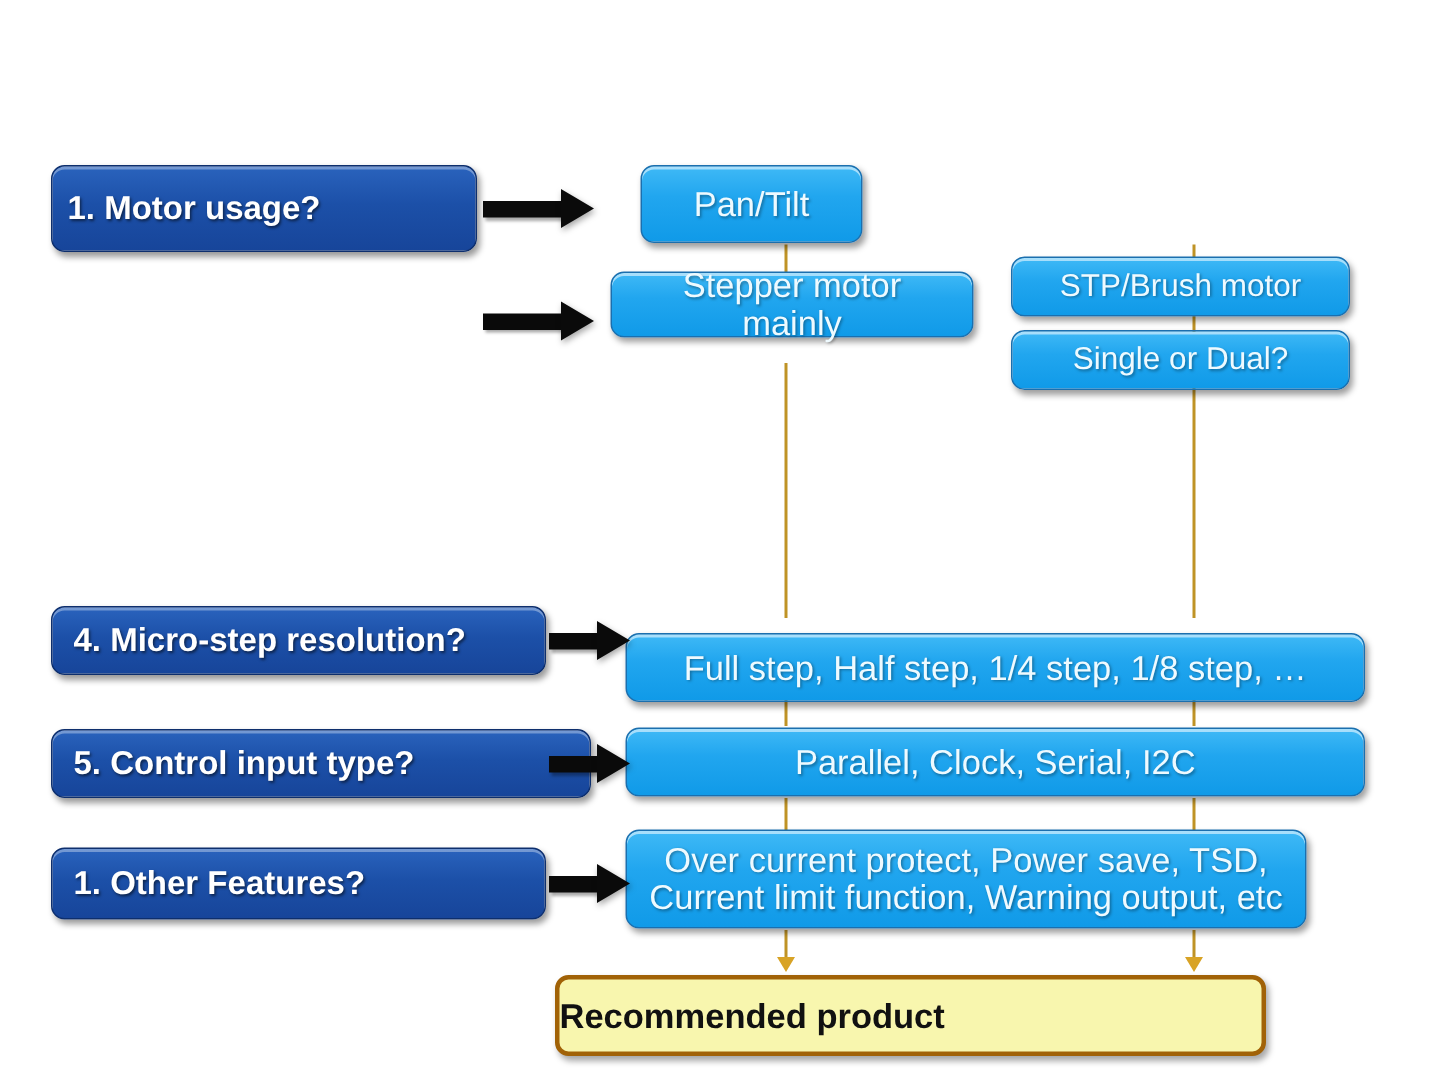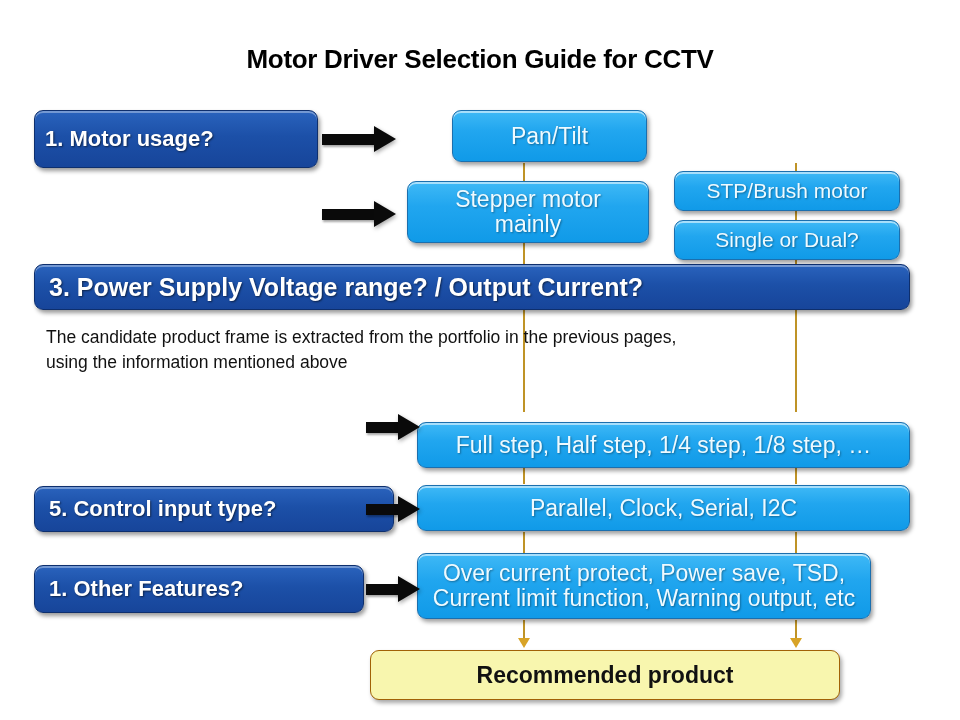--- a/index.html
+++ b/index.html
@@ -86,35 +86,34 @@
   .note{
     position:absolute;z-index:3;
     font-size:17.5px;color:#111111;line-height:1.45;
     white-space:pre-line;
   }
 
   
   .ybox{
     position:absolute;z-index:3;
     background:#f8f6ae;
-    border:1px solid #a16207;
+    border:3px solid #a16207;
     border-radius:9px;
     box-shadow:2px 3px 4px rgba(0,0,0,.35);
-    display:flex;align-items:center;justify-content:center;
+    display:flex;align-items:center;
   }
   .ybox span{
     font-size:23px;font-weight:bold;color:#111111;
   }
 </style>
 </head>
 <body>
 
 <div id="stage">
 
-  <div class="title">Motor Driver Selection Guide for CCTV</div>
 
   <div class="gold-line" style="left:523px;top:163px;height:29px;"></div>
   <div class="gold-line" style="left:523px;top:242px;height:170px;"></div>
   <div class="gold-line" style="left:523px;top:450px;height:34px;"></div>
   <div class="gold-line" style="left:523px;top:532px;height:22px;"></div>
   <div class="gold-line" style="left:523px;top:620px;height:22px;"></div>
   <div class="gold-arrow" style="left:518px;top:638px;"></div>
 
   <div class="gold-line" style="left:795px;top:163px;height:15px;"></div>
   <div class="gold-line" style="left:795px;top:210px;height:14px;"></div>
@@ -130,42 +129,40 @@
   <div class="barrow" style="left:322px;top:126px;width:74px;">
     <div class="shaft" style="width:54px;"></div>
     <div class="head" style="left:52px;"></div>
   </div>
 
   <div class="barrow" style="left:322px;top:201px;width:74px;">
     <div class="shaft" style="width:54px;"></div>
     <div class="head" style="left:52px;"></div>
   </div>
 
-  <div class="abox" style="left:452px;top:110px;width:195px;height:52px;">
+  <div class="abox" style="left:427px;top:110px;width:148px;height:52px;">
     <span>Pan/Tilt</span>
   </div>
-  <div class="abox" style="left:407px;top:181px;width:242px;height:62px;">
+  <div class="abox" style="left:407px;top:181px;width:242px;height:44px;">
     <span>Stepper motor
 mainly</span>
   </div>
 
   <div class="abox sm" style="left:674px;top:220px;width:226px;height:40px;">
     <span>Single or Dual?</span>
   </div>
   <div class="abox sm" style="left:674px;top:171px;width:226px;height:40px;">
     <span>STP/Brush motor</span>
   </div>
 
-  <div class="qbox wide" style="left:34px;top:264px;width:876px;height:46px;">
-    <span>3. Power Supply Voltage range? / Output Current?</span>
+
+
+  <div class="qbox" style="left:34px;top:404px;width:330px;height:46px;">
+    <span>4. Micro-step resolution?</span>
   </div>
-
-  <div class="note" style="left:46px;top:325px;width:880px;">The candidate product frame is extracted from the portfolio in the previous pages,
-using the information mentioned above</div>
-
   <div class="barrow" style="left:366px;top:414px;width:54px;">
     <div class="shaft" style="width:34px;"></div>
     <div class="head" style="left:32px;"></div>
   </div>
   <div class="abox" style="left:417px;top:422px;width:493px;height:46px;">
     <span>Full step, Half step, 1/4 step, 1/8 step, …</span>
   </div>
 
   <div class="qbox" style="left:34px;top:486px;width:360px;height:46px;">
     <span>5. Control input type?</span>

